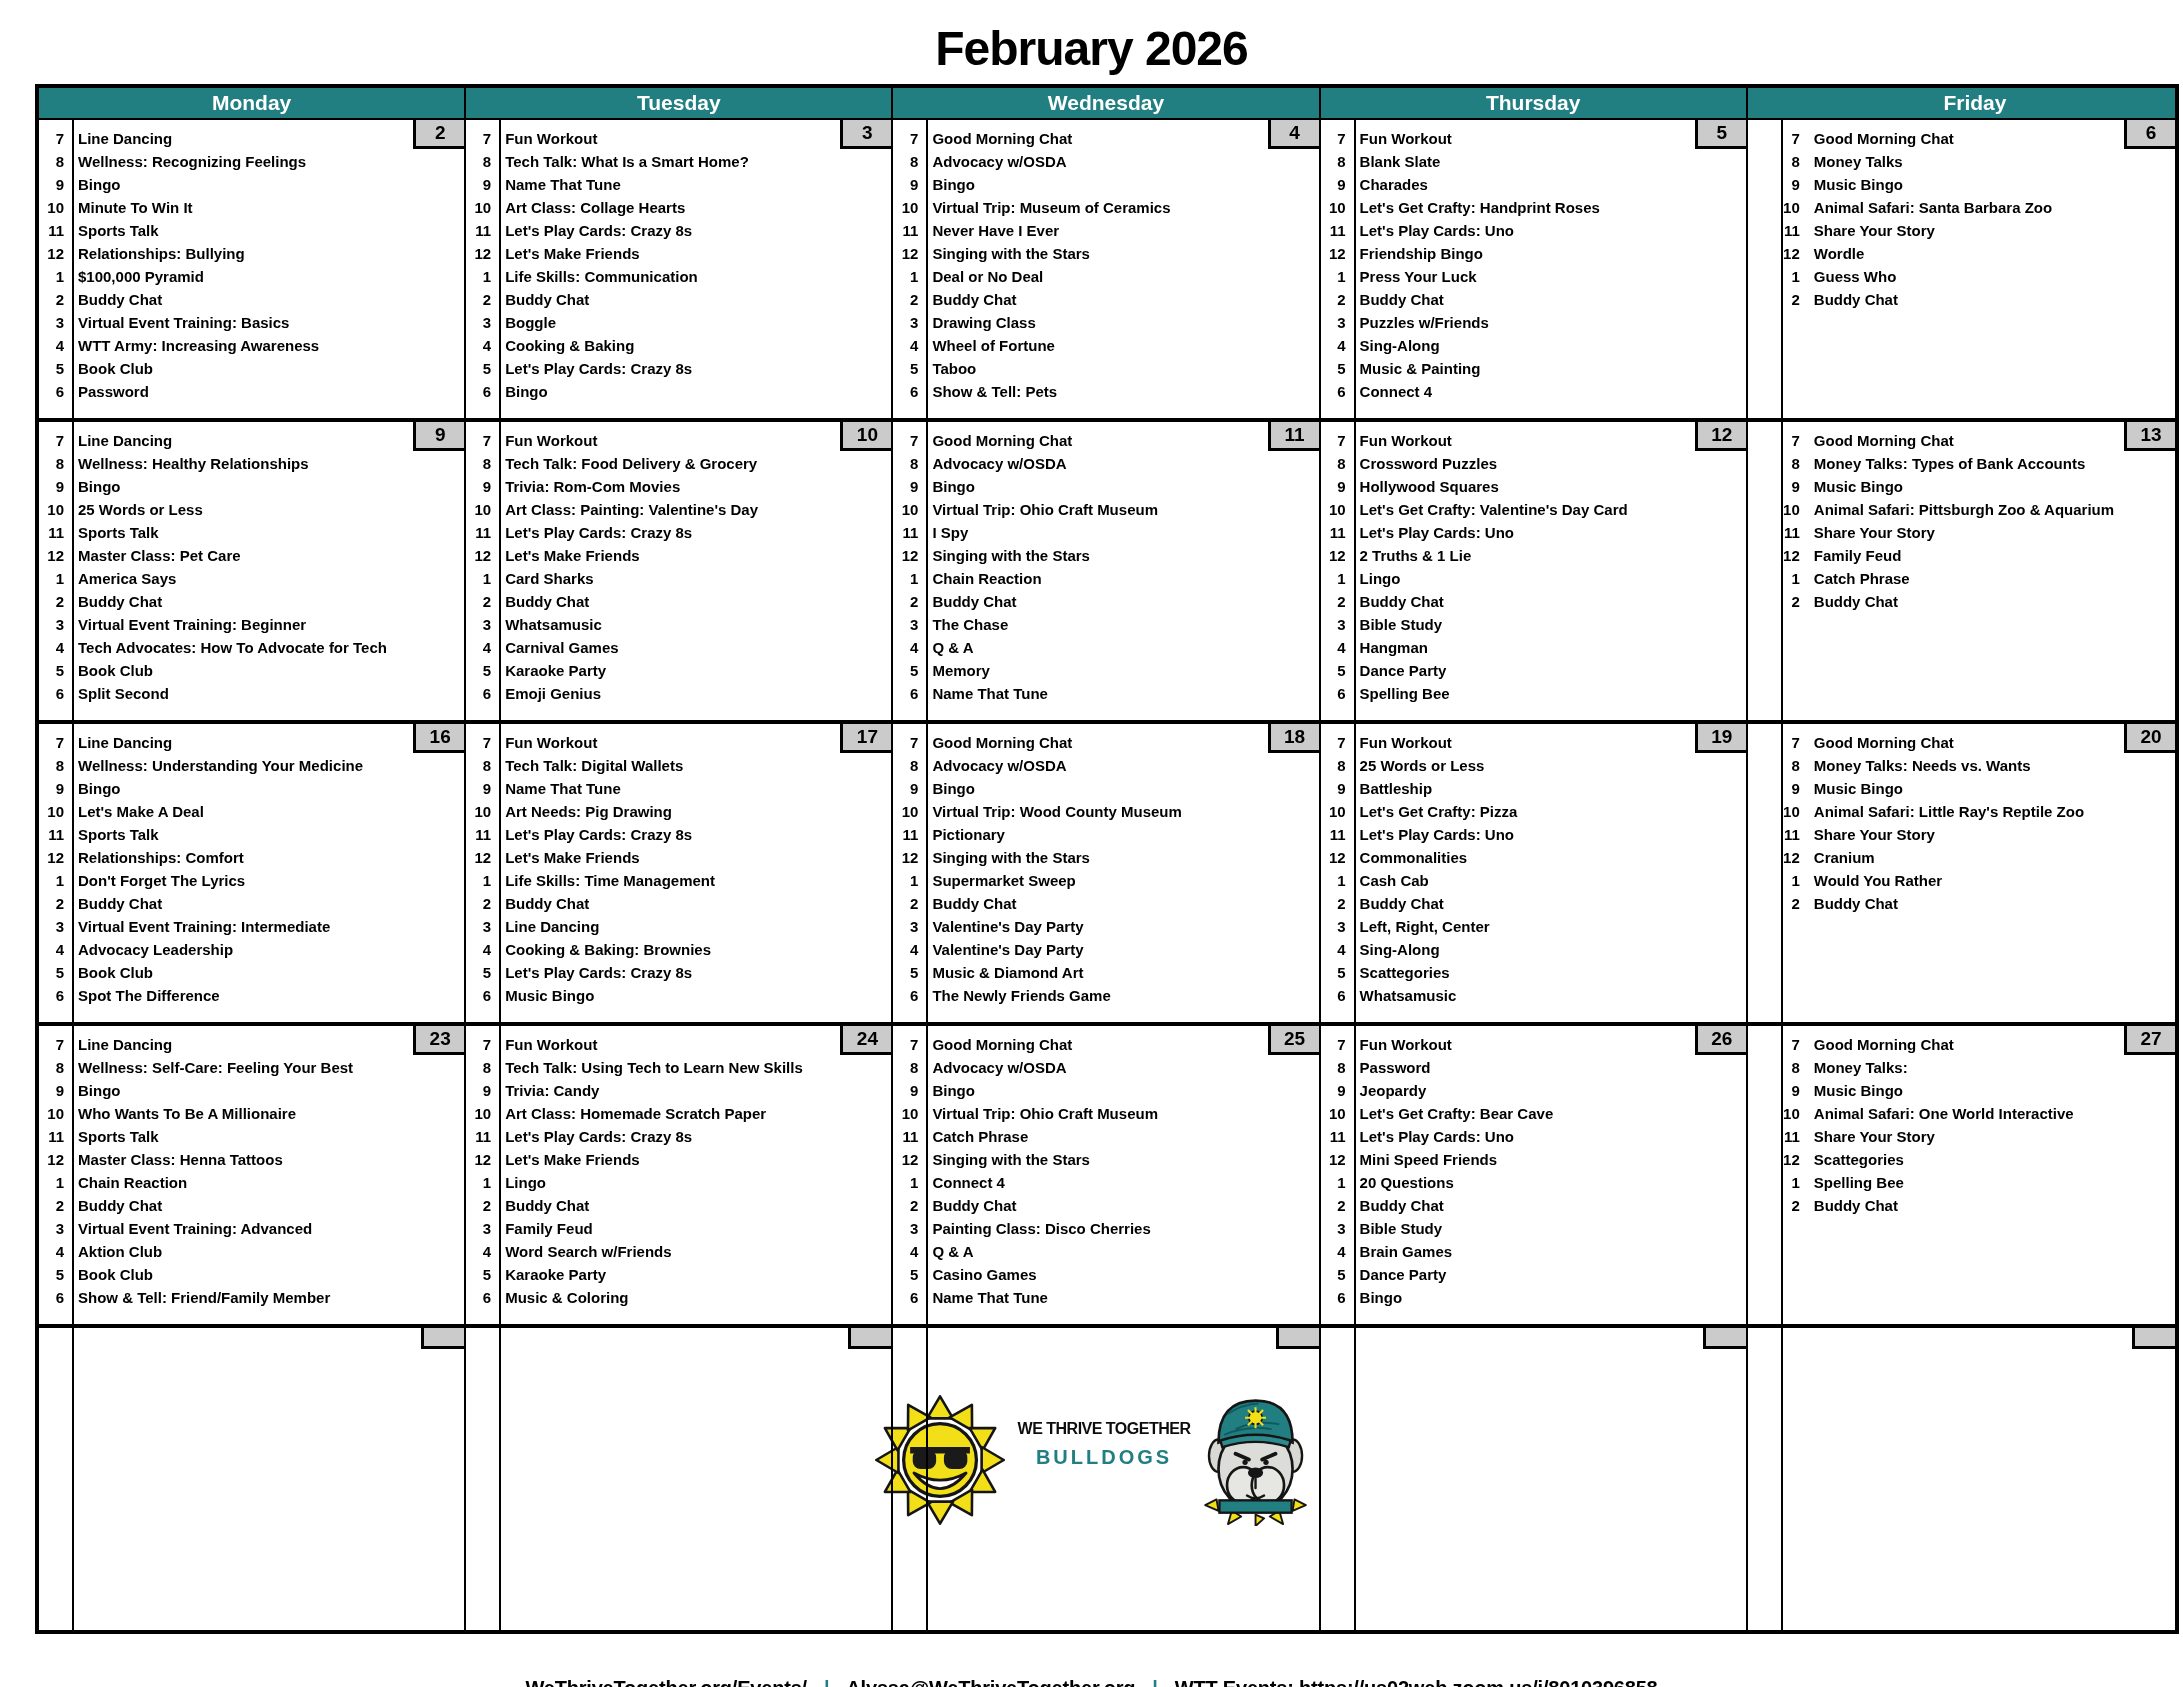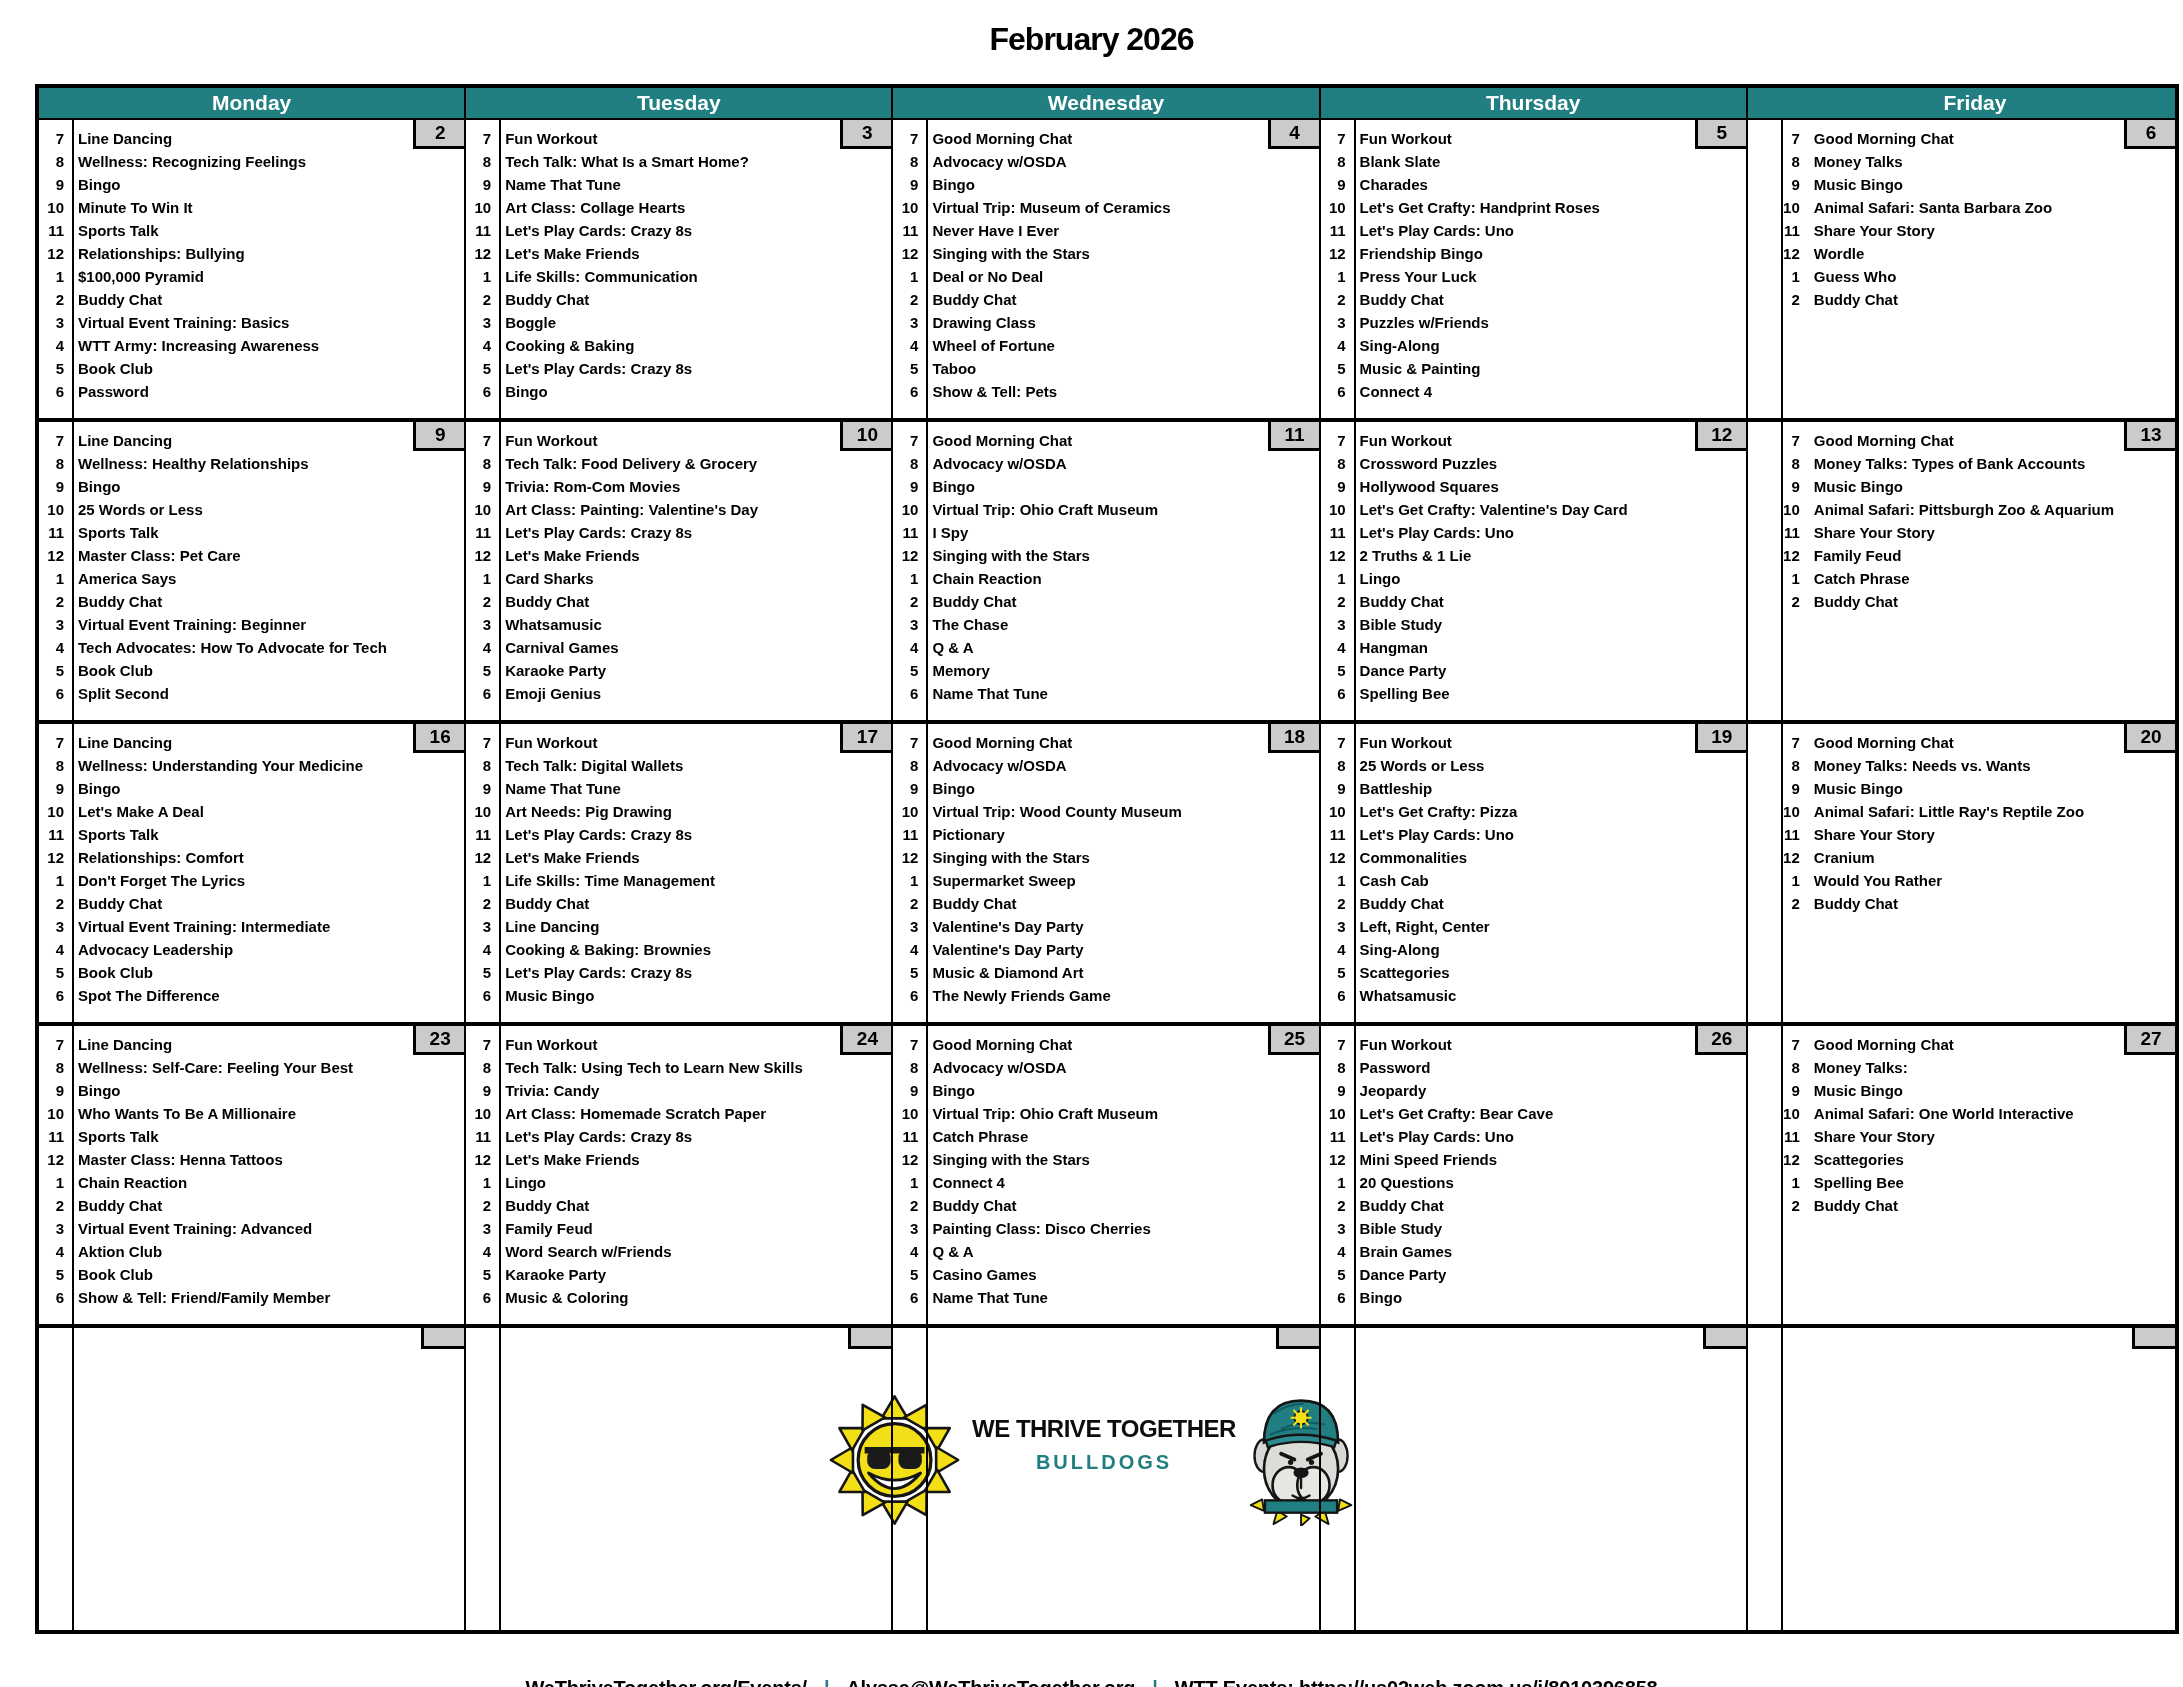--- a/index.html
+++ b/index.html
@@ -5,21 +5,21 @@
   * { box-sizing: border-box; }
   html,body { margin:0; padding:0; }
   body {
     width:2183px; height:1687px; position:relative; overflow:hidden;
     background:#fff; font-family:"Liberation Sans", sans-serif; color:#000;
   }
   :root { --teal:#217e81; --gray:#cbcbcb; --ink:#000; }
 
   h1.title {
     position:absolute; top:21px; left:0; width:100%; margin:0;
-    text-align:center; font-size:32px; font-weight:bold; letter-spacing:-1px;
+    text-align:center; font-size:48px; font-weight:bold; letter-spacing:-1px;
   }
 
   
   .cal {
     position:absolute; left:35px; top:84px; width:2144px;
     border:4px solid var(--ink);
     display:grid; grid-template-columns:repeat(5,1fr);
     grid-template-rows:32px repeat(5,302px);
     background:transparent; z-index:1;
   }
@@ -46,21 +46,21 @@
     font-size:19px; font-weight:bold;
   }
   .datebox.small { width:43px; height:21px; }
 
   
   .logo-strip {
     position:absolute; top:1393px; left:50%; transform:translateX(-50%);
     display:flex; align-items:center; gap:13px; z-index:0;
   }
   .logo-text { text-align:center; padding-bottom:30px; }
-  .org  { font-size:24px; font-weight:bold; letter-spacing:-0.5px; color:#0d0d0d; white-space:nowrap; }
+  .org  { font-size:16px; font-weight:bold; letter-spacing:-0.5px; color:#0d0d0d; white-space:nowrap; }
   .team { font-size:20px; font-weight:bold; letter-spacing:3px; color:var(--teal); margin-top:8px; }
 
   .footer {
     position:absolute; top:1677px; left:0; width:100%;
     text-align:center; font-size:20px; font-weight:bold; letter-spacing:-0.2px;
   }
   .pipe { color:var(--teal); margin:0 17px; }
 </style>
 </head>
 <body>

